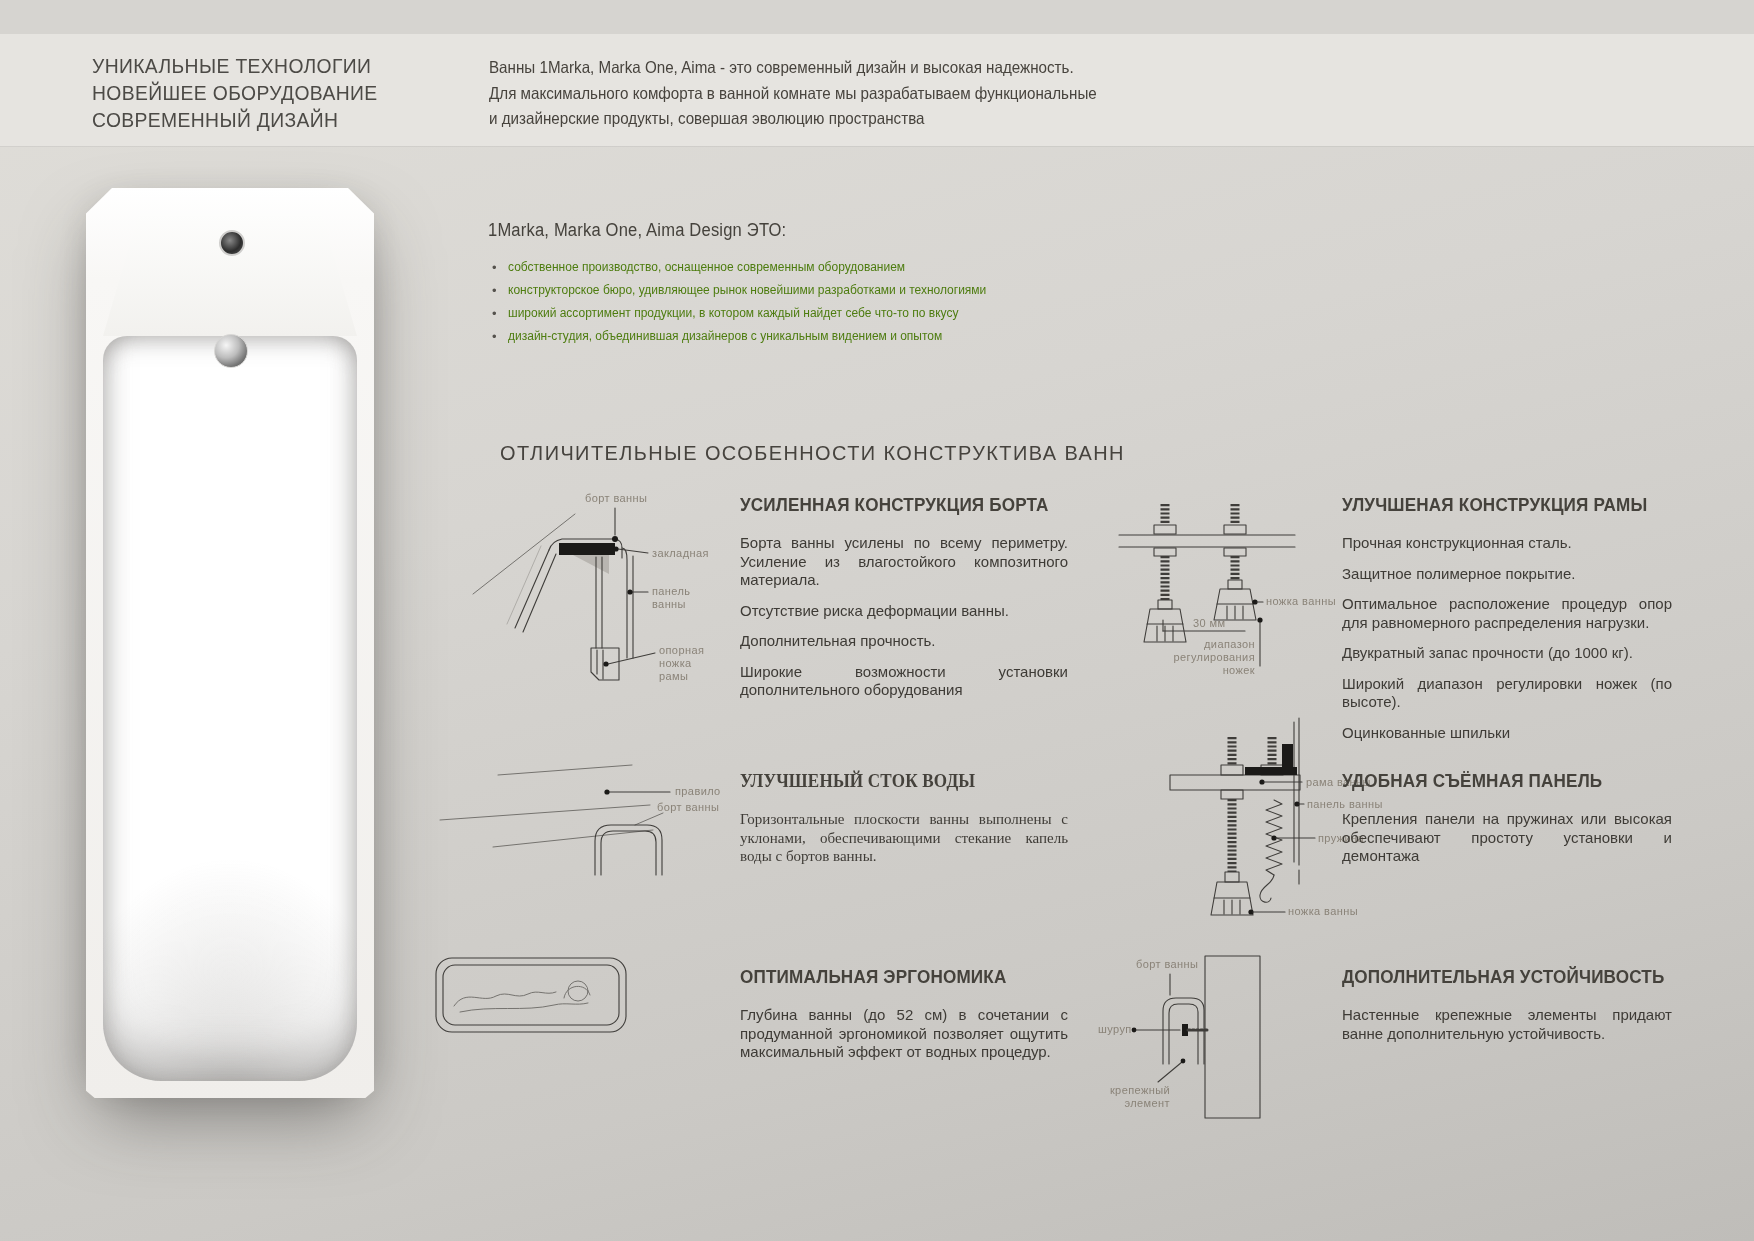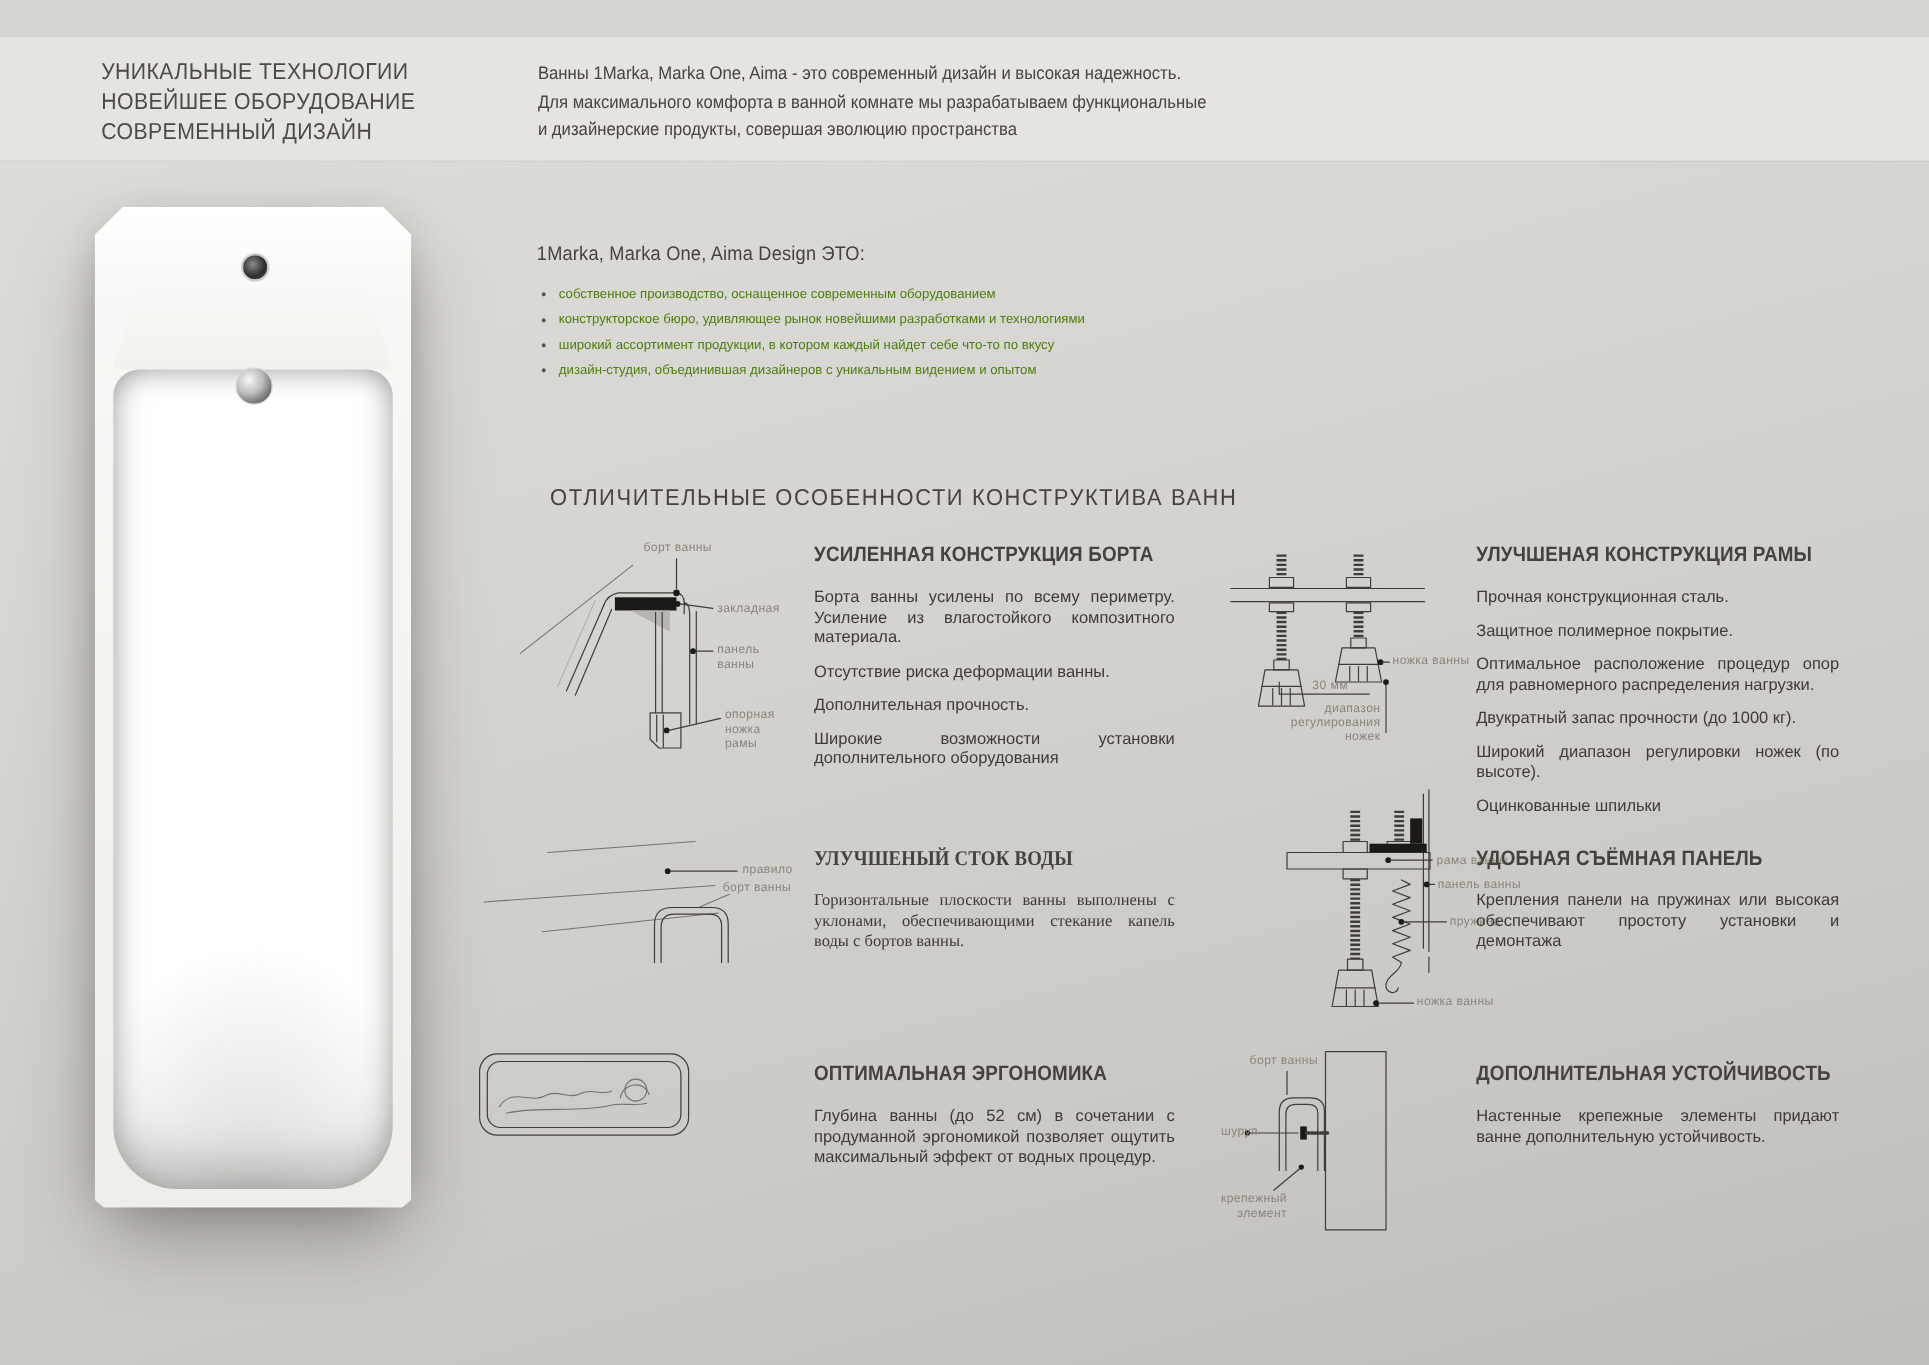--- a/index.html
+++ b/index.html
@@ -287,19 +287,19 @@
     <rect x="84" y="72" width="6" height="12" class="fillsolid"></rect>
     <line x1="90" y1="78" x2="110" y2="78" stroke-dasharray="2.2 2" style="stroke-width:3;"></line>
 
     <line x1="72" y1="22" x2="72" y2="43"></line>
     <line x1="36" y1="78" x2="82" y2="78"></line>
       <circle cx="36" cy="78" r="2.4" class="dot"></circle>
     <line x1="60" y1="130" x2="84" y2="110"></line>
       <circle cx="85" cy="109" r="2.4" class="dot"></circle>
   </svg>
   <span class="dlabel" style="left:38px;top:6px;">борт ванны</span>
-  <span class="dlabel" style="left:12px;top:71px;">шуруп</span>
+  <span class="dlabel" style="left:0;top:71px;">шуруп</span>
   <span class="dlabel wrap right" style="left:0px;top:132px;width:72px;">крепежный элемент</span>
 </div>
 <div class="abs fblock t6">
   <h3 class="ftitle">ДОПОЛНИТЕЛЬНАЯ УСТОЙЧИВОСТЬ</h3>
   <p class="fpara">Настенные крепежные элементы придают ванне дополнительную устойчивость.</p>
 </div>
 
 </body></html>

